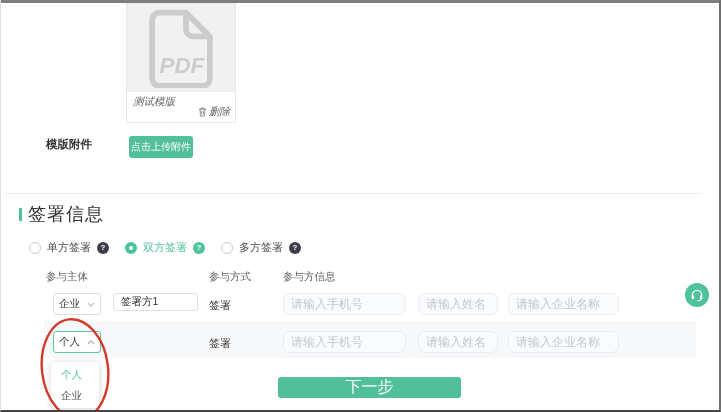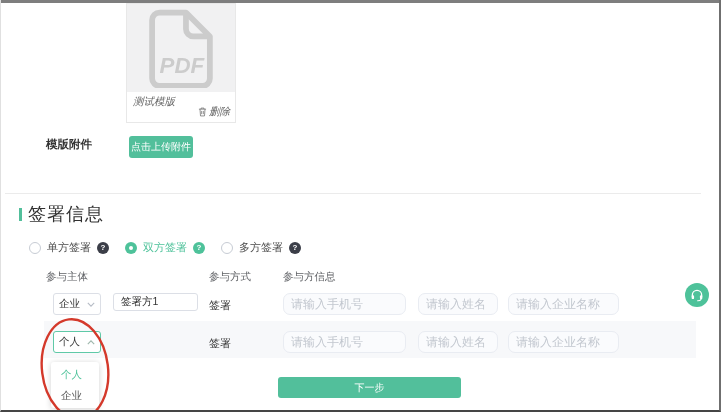--- a/index.html
+++ b/index.html
@@ -55,21 +55,21 @@
     border-radius:7px; font-size:12px; color:#333; padding:0 7px; font-family:inherit; }
   .ph-input::placeholder { color:#c2c7cf; }
   .method { position:absolute; font-size:11px; color:#333; }
 
   .dropdown { position:absolute; left:50px; top:362px; width:48px; background:#fff; border-radius:3px;
     box-shadow:0 1px 6px rgba(0,0,0,.18); padding:2px 0; }
   .dd-item { height:21px; line-height:21px; padding-left:10px; font-size:10.5px; color:#555; cursor:pointer; }
   .dd-item.sel { color:#4EC29A; }
 
   .next-btn { position:absolute; left:277px; top:377px; width:183px; height:21px; background:#52BF9B;
-    color:#fff; border:none; border-radius:3px; font-size:10px; cursor:pointer; font-family:inherit; }
+    color:#fff; border:none; border-radius:3px; font-size:16px; cursor:pointer; font-family:inherit; }
 
   .cs-btn { position:absolute; left:684px; top:283px; width:24px; height:24px; border-radius:50%;
     background:#4EC29A; display:flex; align-items:center; justify-content:center; cursor:pointer; }
 
   .annotation { position:absolute; left:34px; top:316px; pointer-events:none; }
 </style>
 </head>
 <body>
 
 <div id="screen">

